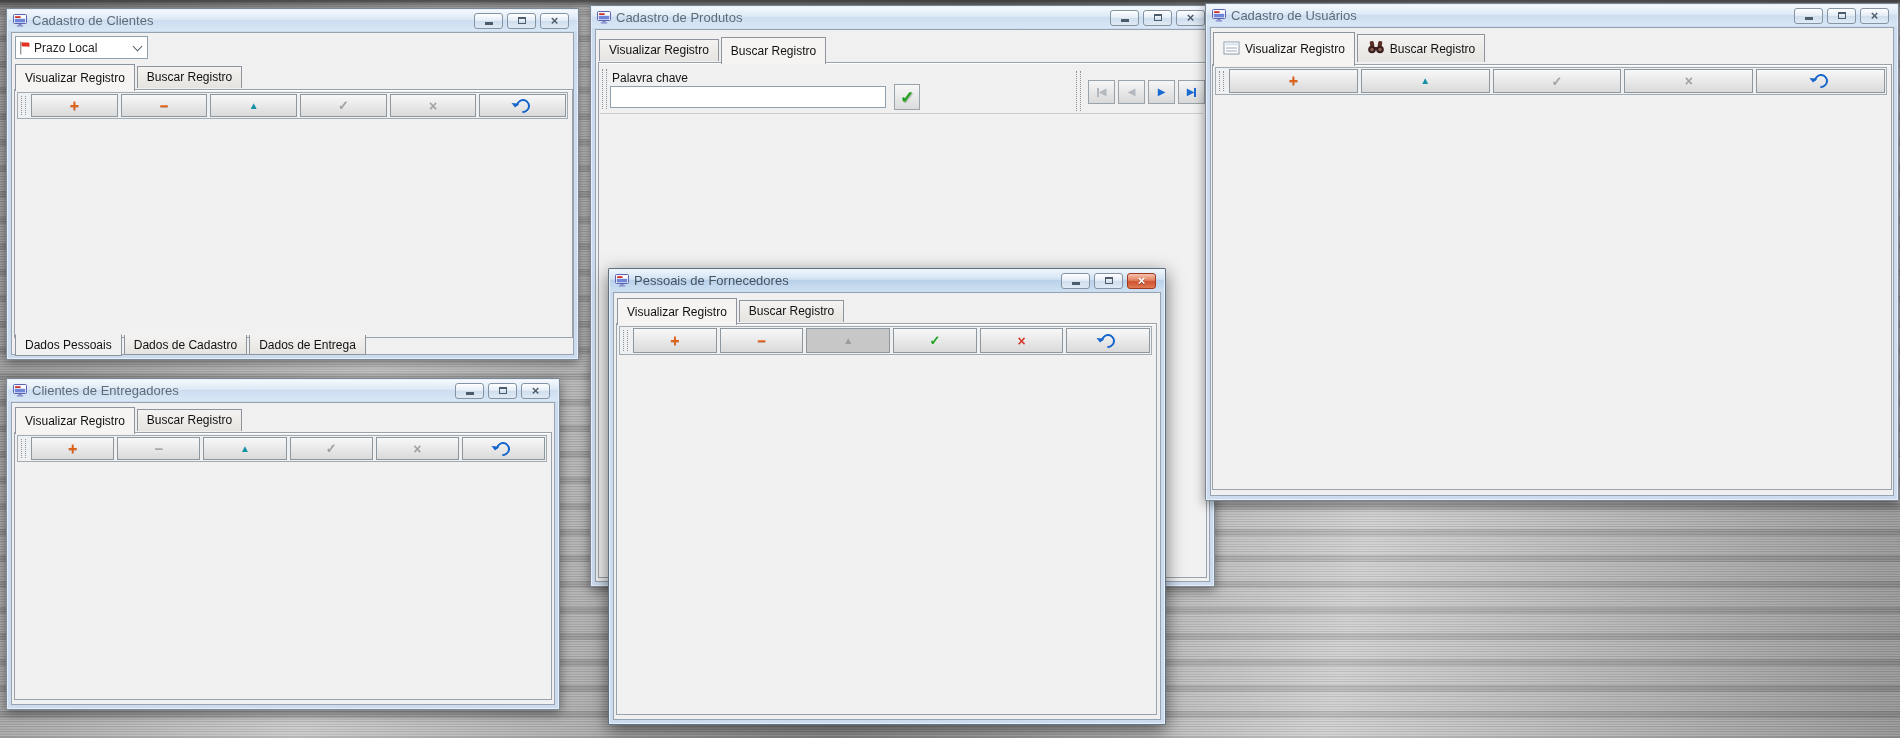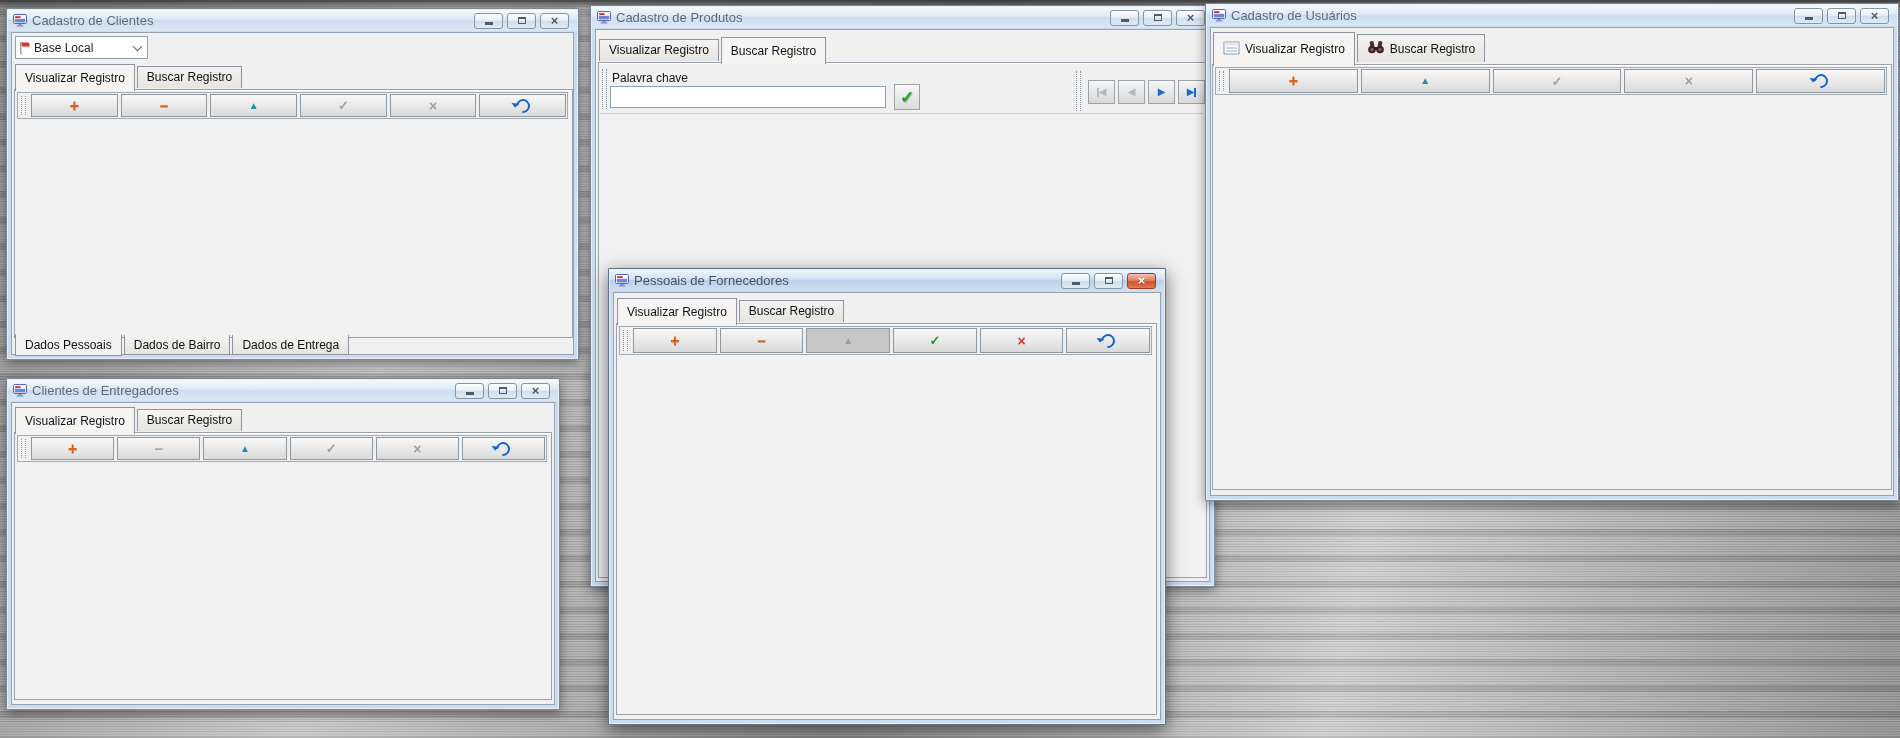--- a/index.html
+++ b/index.html
@@ -419,21 +419,21 @@
     </span>
   </div>
   <div class="client">
     <div class="combo" style="left:3px;top:3px;width:133px;height:23px">
       <span style="margin-right:4px;display:flex">
           <svg width="11" height="14" viewBox="0 0 11 14">
             <rect x="1" y="0.5" width="1.4" height="13" fill="#9a9a9a"></rect>
             <path d="M2.6 1 C4.8 2.4 7 .7 10.4 2.1 L10.4 6 C7 4.6 4.8 6.3 2.6 4.9 Z" fill="#e23222"></path>
           </svg>
         </span>
-      <span class="cval">Base Local</span>
+      <span class="cval">Prazo Local</span>
       <span class="cbtn" style="background:none;border-left:none">
           <span class="chv"></span>
         </span>
     </div>
     <div class="tabs" style="left:3px;top:30px">
       <span class="tab on">Visualizar Registro</span>
       <span class="tab">Buscar Registro</span>
     </div>
     <div class="panel" style="left:2px;top:56px;width:557px;height:247px"></div>
     <div class="toolbar" style="left:5px;top:59px;width:551px;height:27px">
@@ -486,21 +486,21 @@
           <line x1="0.5" y1="8.4" x2="10.5" y2="8.4" stroke="#aaa"></line>
         </svg>
         <span class="da">▼</span>
       </span>
     <span class="lab" style="left:394px;top:174px">Prazo Pgto.</span>
     <div class="inp" style="left:392px;top:186px;width:100px;height:20px"></div>
     <span class="lab" style="left:15px;top:224px">Alerta</span>
     <div class="inp" style="left:14px;top:236px;width:523px;height:21px"></div>
     <div style="position:absolute;left:3px;top:302px;display:flex;z-index:2">
       <span class="tab on" style="height:20px;border:1px solid #8d949e;border-top:1px solid #f1f1f1;margin-top:-1px;background:#f1f1f1">Dados Pessoais</span>
-      <span class="tab" style="height:19px;border:1px solid #8d949e;border-top:none">Dados de Bairro</span>
+      <span class="tab" style="height:19px;border:1px solid #8d949e;border-top:none">Dados de Cadastro</span>
       <span class="tab" style="height:19px;border:1px solid #8d949e;border-top:none">Dados de Entrega</span>
     </div>
   </div>
 </div>
 
 <div class="win" style="left:6px;top:378px;width:552px;height:330px;z-index:3">
   <div class="tbar">
     <span class="appico">
         <svg width="15" height="13" viewBox="0 0 15 13">
           <rect x="0.5" y="0.5" width="13" height="9" rx="1" fill="#f4f6fc" stroke="#5a64b0"></rect>

